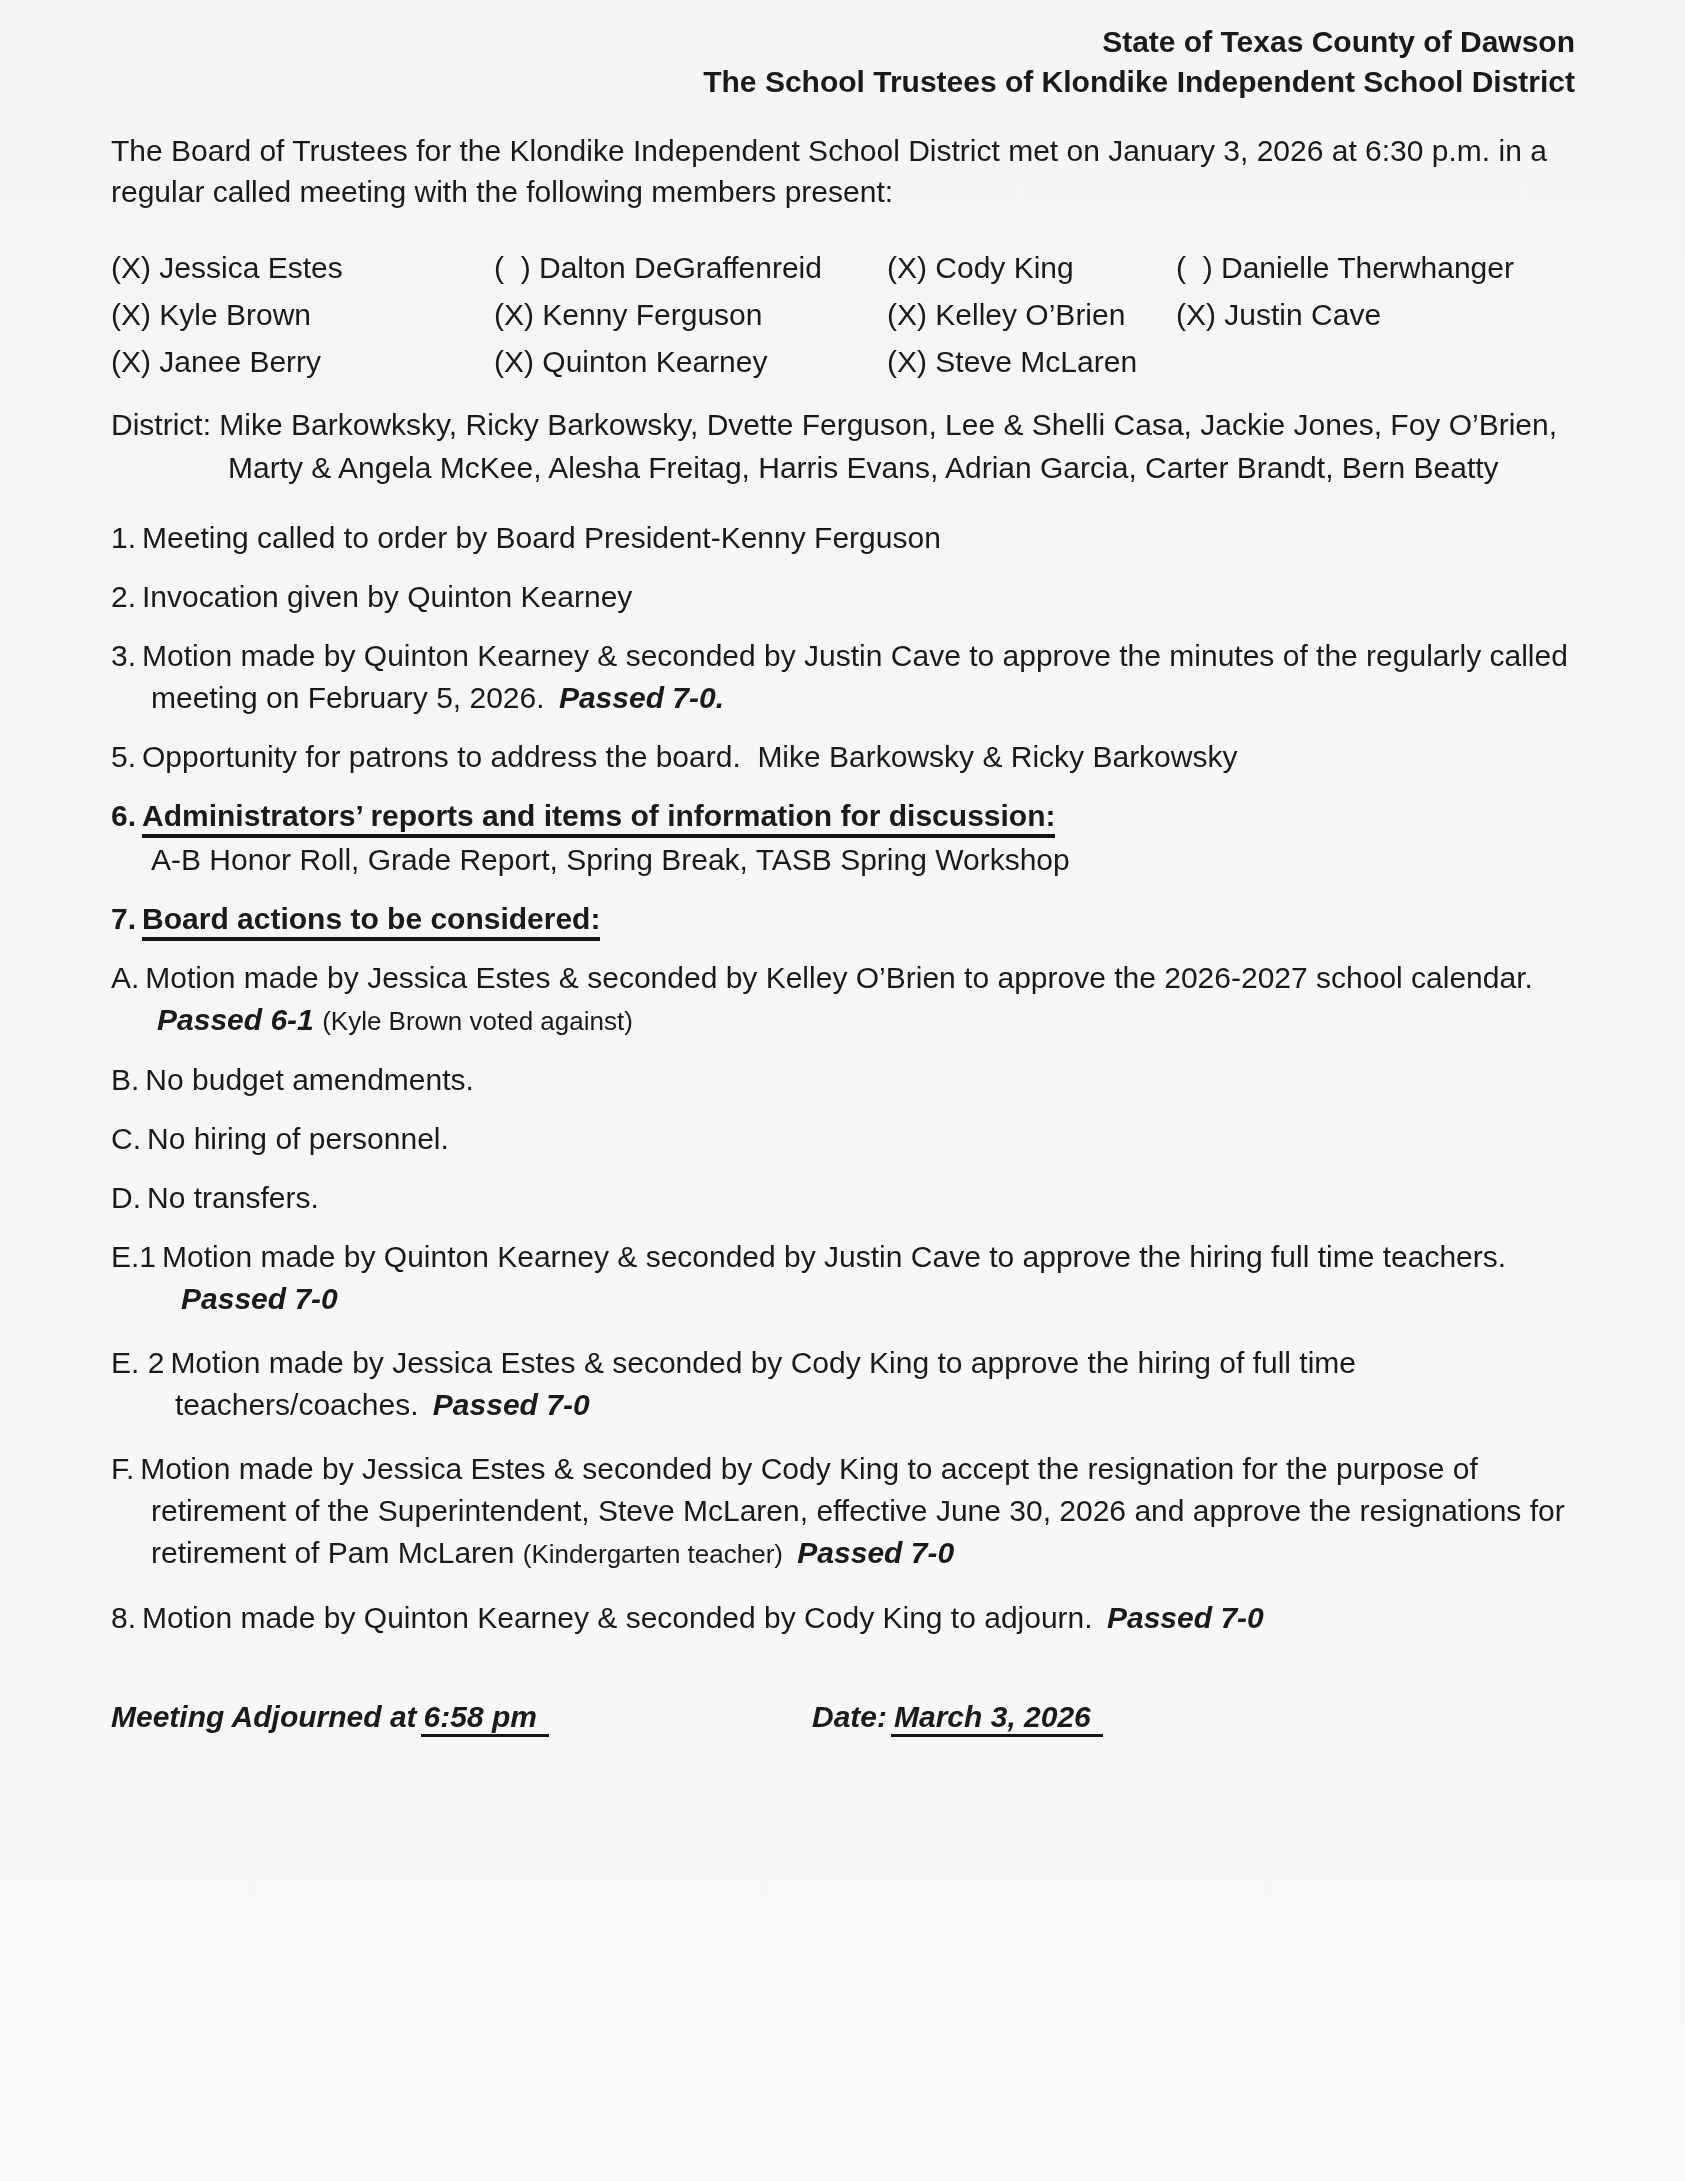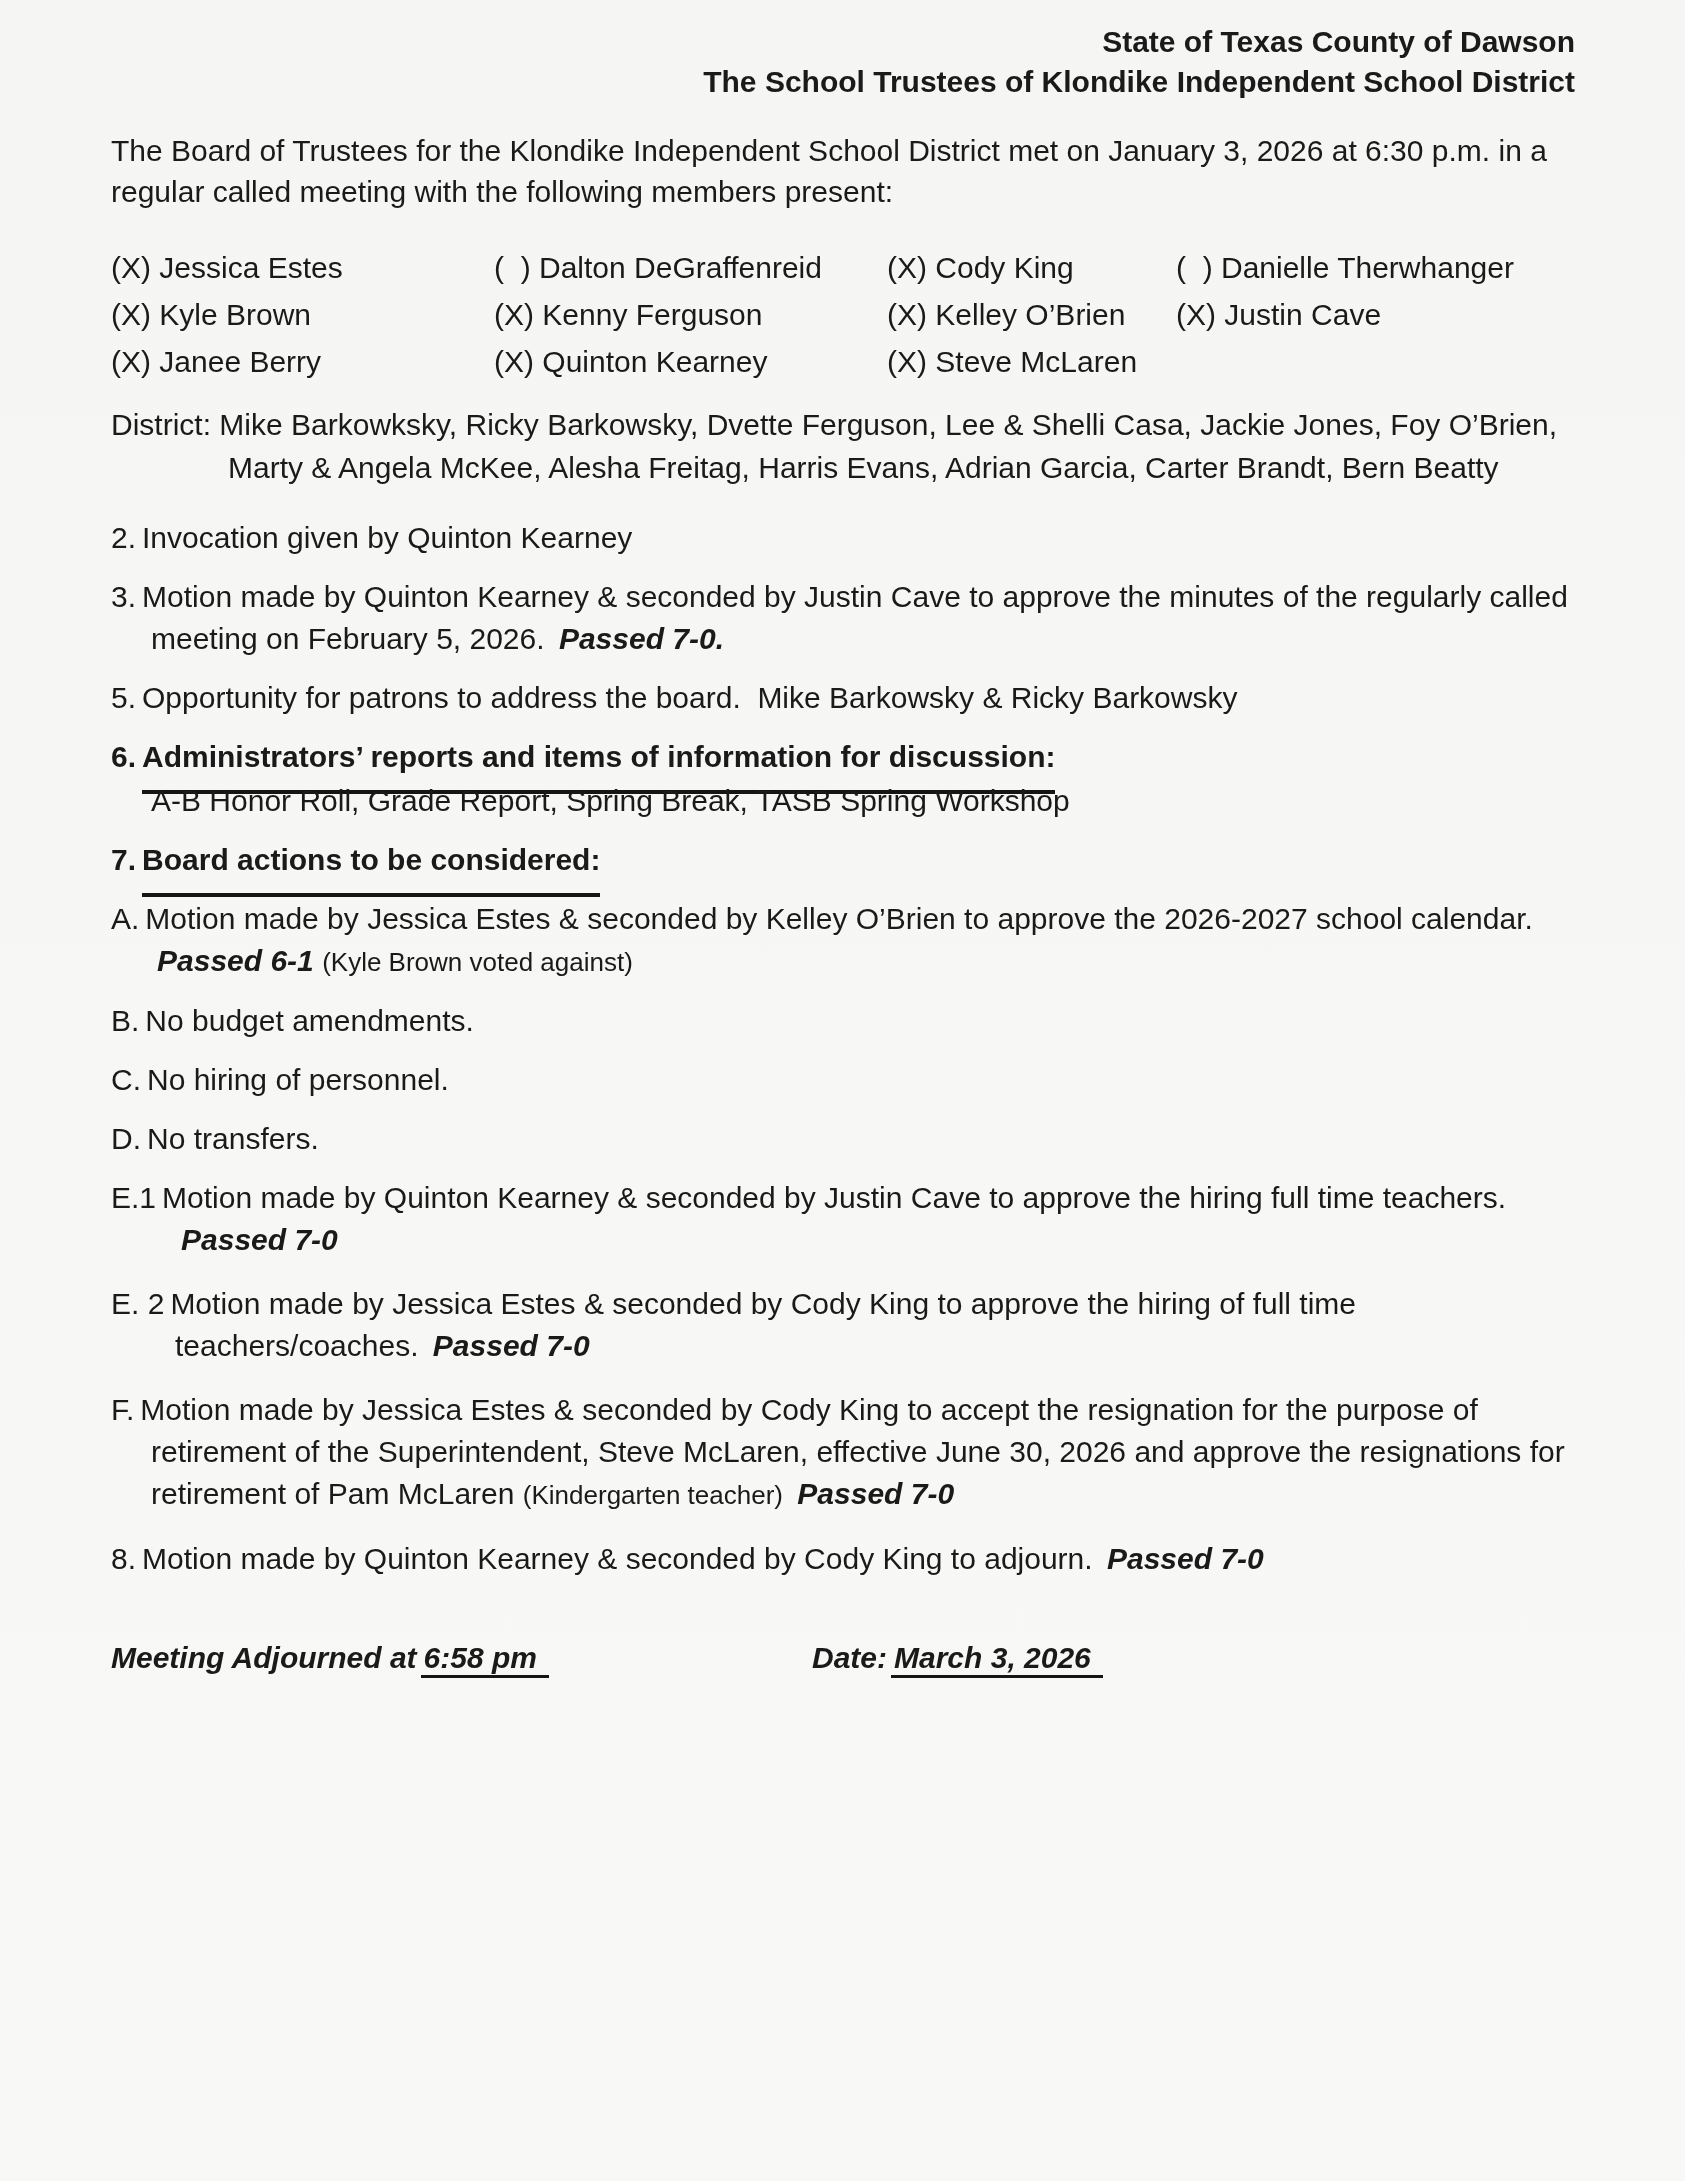--- a/index.html
+++ b/index.html
@@ -34,21 +34,21 @@
   }
   .item {
     padding-left: 40px; text-indent: -40px;
     line-height: 42px;
     margin-bottom: 17px;
   }
   .item.indent-lg { padding-left: 64px; text-indent: -64px; }
   .item.gap-lg { margin-top: 22px; }
   .num { margin-right: 6px; }
   .bold { font-weight: bold; }
-  .hu { font-weight: bold; border-bottom: 4px solid #151515; padding-bottom: 17px; }
+  .hu { font-weight: bold; border-bottom: 4px solid #151515; padding-bottom: 2px; }
   .sub { text-indent: 0; line-height: 42px; margin-top: 2px; }
   .passed { font-weight: bold; font-style: italic; margin-left: 6px; }
   .note { font-size: 26px; }
   .footer {
     display: flex;
     margin-top: 56px;
     font-weight: bold; font-style: italic;
     line-height: 44px;
   }
   .f-left { width: 701px; }
@@ -79,20 +79,23 @@
     <div>(X) Quinton Kearney</div>
     <div>(X) Steve McLaren</div>
     <div></div>
   </div>
 
   <div class="visitors">
     <span>District:</span>
     <span>Mike Barkowksky, Ricky Barkowsky, Dvette Ferguson, Lee &amp; Shelli Casa, Jackie Jones, Foy O’Brien, Marty &amp; Angela McKee, Alesha Freitag, Harris Evans, Adrian Garcia, Carter Brandt, Bern Beatty</span>
   </div>
 
+  <div class="item">
+    <span class="num">1.</span><span>Meeting called to order by Board President-Kenny Ferguson</span>
+  </div>
 
   <div class="item">
     <span class="num">2.</span><span>Invocation given by Quinton Kearney</span>
   </div>
 
   <div class="item">
     <span class="num">3.</span><span>Motion made by Quinton Kearney &amp; seconded by Justin Cave to approve the minutes of the regularly called meeting on February 5, 2026.</span>
     <span class="passed">Passed 7-0.</span>
   </div>
 

